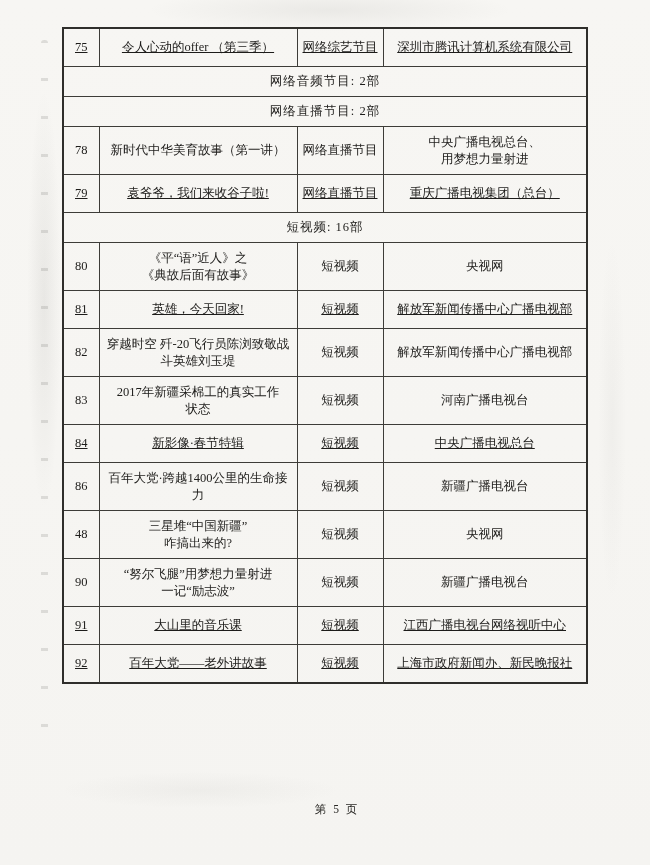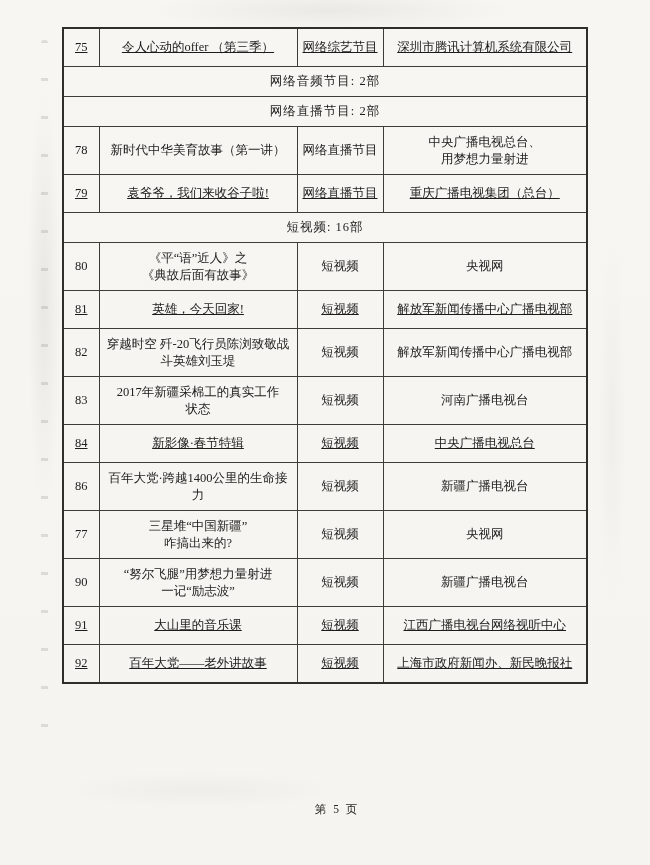--- a/index.html
+++ b/index.html
@@ -223,21 +223,21 @@
           </td>
           <td>
             <span class="cell-line">短视频</span>
           </td>
           <td>
             <span class="cell-line">新疆广播电视台</span>
           </td>
         </tr>
         <tr class="row-double">
           <td>
-            <span class="cell-line">77</span>
+            <span class="cell-line">48</span>
           </td>
           <td>
             <span class="cell-line">三星堆“中国新疆”</span>
             <span class="cell-line">咋搞出来的?</span>
           </td>
           <td>
             <span class="cell-line">短视频</span>
           </td>
           <td>
             <span class="cell-line">央视网</span>

